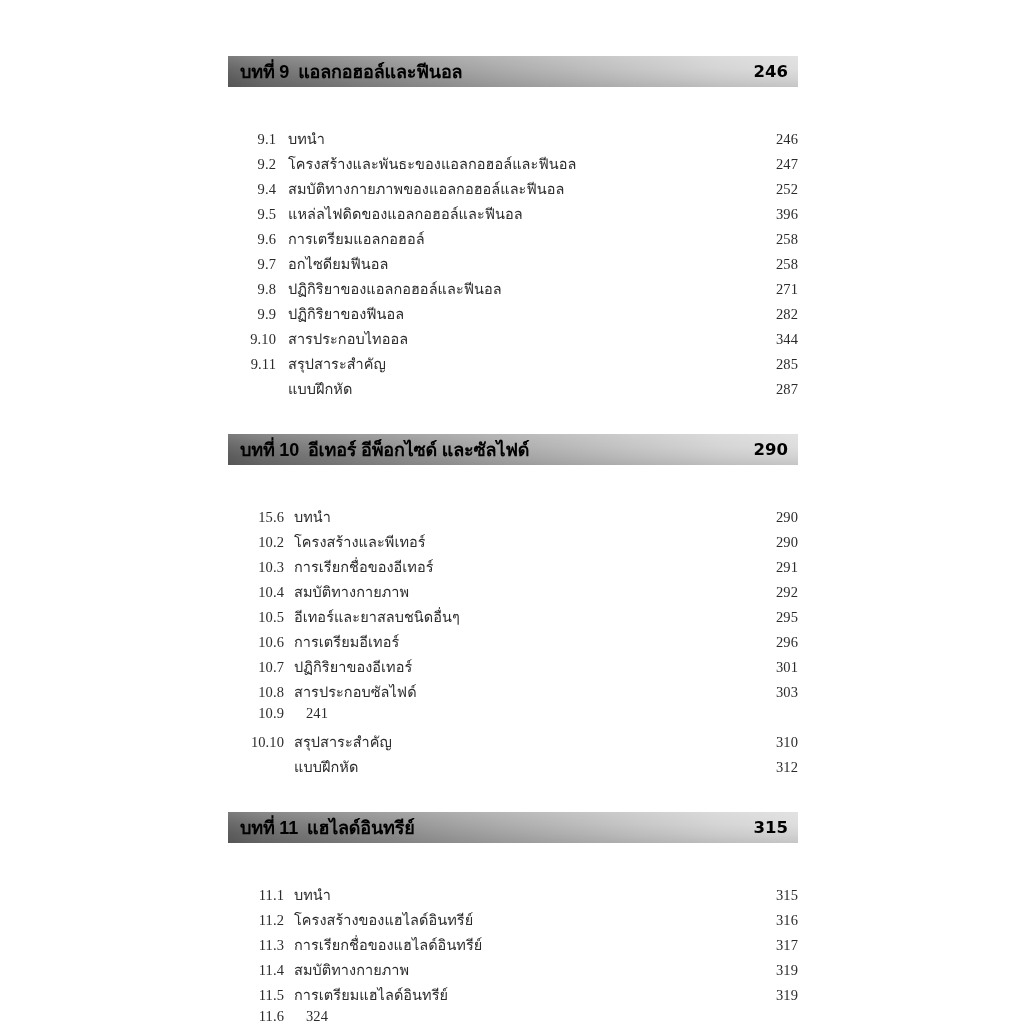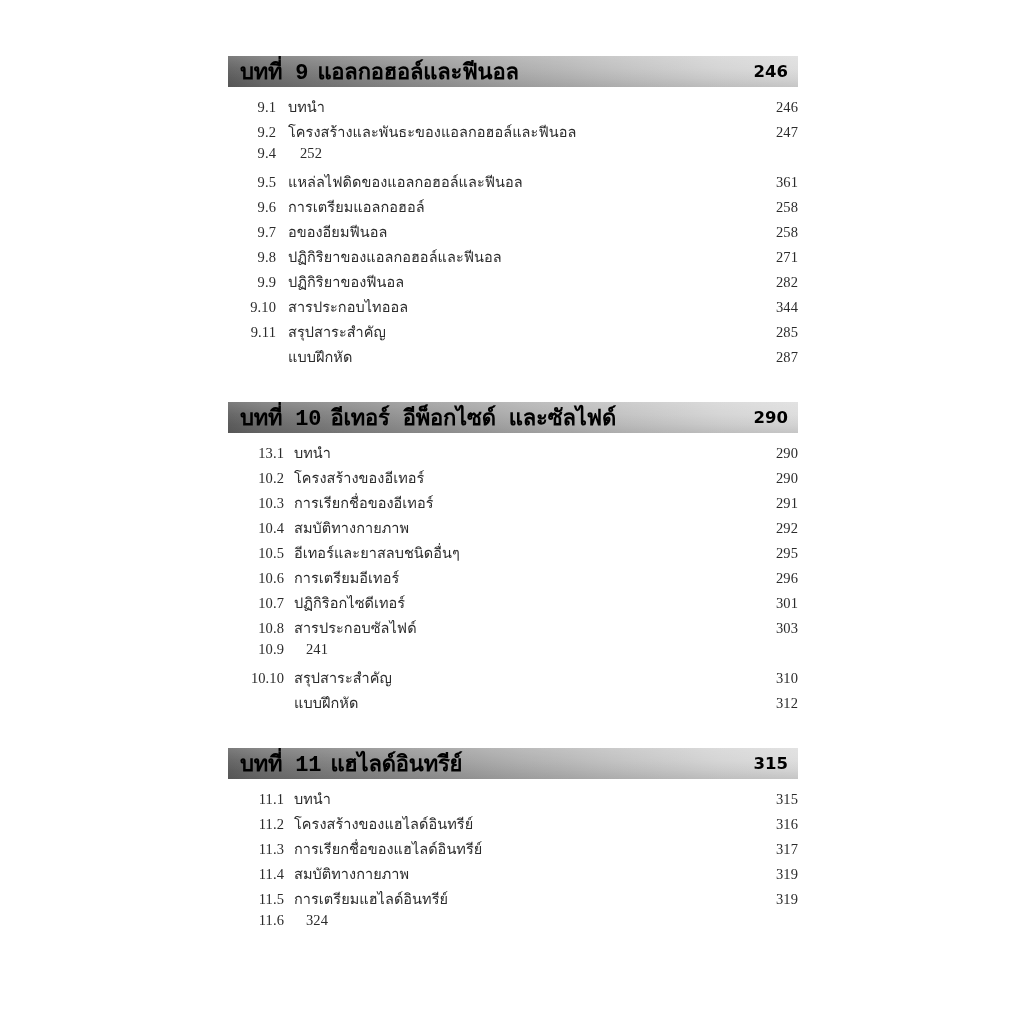--- a/index.html
+++ b/index.html
@@ -52,42 +52,43 @@
     background: linear-gradient(to bottom,
         rgba(255,255,255,0.18) 0%,
         rgba(255,255,255,0.05) 40%,
         rgba(0,0,0,0.04) 72%,
         rgba(0,0,0,0.10) 100%);
     pointer-events: none;
   }
   .chapter-title {
     position: relative;
     z-index: 2;
-    font-family: Liberation Mono, monospace;
+    font-family: Liberation Sans, sans-serif;
     font-weight: bold;
-    font-size: 22px;
+    font-size: 18px;
     letter-spacing: -0.2px;
     color: #000000;
     white-space: nowrap;
   }
   .chapter-title .chap-word {
     margin-right: 9px;
   }
   .chapter-page {
     position: relative;
     z-index: 2;
     font-family: "DejaVu Sans", "Liberation Sans", sans-serif;
     font-weight: bold;
     font-size: 16.5px;
     color: #000000;
   }
 
   
   .sections {
     padding-top: 8px;
+    margin-top: 32px;
   }
   .entry {
     display: flex;
     align-items: baseline;
     height: 25px;
     font-size: 14.5px;
     color: #2b2b2b;
   }
   .entry-num {
     width: 60px;
@@ -137,35 +138,36 @@
           <span class="entry-label">บทนำ</span>
           <span class="entry-page">246</span>
         </div>
         <div class="entry">
           <span class="entry-num">9.2</span>
           <span class="entry-label">โครงสร้างและพันธะของแอลกอฮอล์และฟีนอล</span>
           <span class="entry-page">247</span>
         </div>
         <div class="entry">
           <span class="entry-num">9.4</span>
+          <span class="entry-label">สมบัติทางกายภาพของแอลกอฮอล์และฟีนอล</span>
           <span class="entry-page">252</span>
         </div>
         <div class="entry">
           <span class="entry-num">9.5</span>
           <span class="entry-label">แหล่ลไฟดิดของแอลกอฮอล์และฟีนอล</span>
-          <span class="entry-page">361</span>
+          <span class="entry-page">396</span>
         </div>
         <div class="entry">
           <span class="entry-num">9.6</span>
           <span class="entry-label">การเตรียมแอลกอฮอล์</span>
           <span class="entry-page">258</span>
         </div>
         <div class="entry">
           <span class="entry-num">9.7</span>
-          <span class="entry-label">อของอียมฟีนอล</span>
+          <span class="entry-label">อกไซดียมฟีนอล</span>
           <span class="entry-page">258</span>
         </div>
         <div class="entry">
           <span class="entry-num">9.8</span>
           <span class="entry-label">ปฏิกิริยาของแอลกอฮอล์และฟีนอล</span>
           <span class="entry-page">271</span>
         </div>
         <div class="entry">
           <span class="entry-num">9.9</span>
           <span class="entry-label">ปฏิกิริยาของฟีนอล</span>
@@ -189,27 +191,27 @@
       </div>
     </div>
     <div class="gap-after-chapter"></div>
     <div class="chapter">
       <div class="chapter-bar">
         <div class="chapter-title"><span class="chap-word">บทที่ 10</span><span>อีเทอร์ อีพ็อกไซด์ และซัลไฟด์</span></div>
         <div class="chapter-page">290</div>
       </div>
       <div class="sections wide">
         <div class="entry">
-          <span class="entry-num">13.1</span>
+          <span class="entry-num">15.6</span>
           <span class="entry-label">บทนำ</span>
           <span class="entry-page">290</span>
         </div>
         <div class="entry">
           <span class="entry-num">10.2</span>
-          <span class="entry-label">โครงสร้างของอีเทอร์</span>
+          <span class="entry-label">โครงสร้างและพีเทอร์</span>
           <span class="entry-page">290</span>
         </div>
         <div class="entry">
           <span class="entry-num">10.3</span>
           <span class="entry-label">การเรียกชื่อของอีเทอร์</span>
           <span class="entry-page">291</span>
         </div>
         <div class="entry">
           <span class="entry-num">10.4</span>
           <span class="entry-label">สมบัติทางกายภาพ</span>
@@ -220,21 +222,21 @@
           <span class="entry-label">อีเทอร์และยาสลบชนิดอื่นๆ</span>
           <span class="entry-page">295</span>
         </div>
         <div class="entry">
           <span class="entry-num">10.6</span>
           <span class="entry-label">การเตรียมอีเทอร์</span>
           <span class="entry-page">296</span>
         </div>
         <div class="entry">
           <span class="entry-num">10.7</span>
-          <span class="entry-label">ปฏิกิริอกไซดีเทอร์</span>
+          <span class="entry-label">ปฏิกิริยาของอีเทอร์</span>
           <span class="entry-page">301</span>
         </div>
         <div class="entry">
           <span class="entry-num">10.8</span>
           <span class="entry-label">สารประกอบซัลไฟด์</span>
           <span class="entry-page">303</span>
         </div>
         <div class="entry">
           <span class="entry-num">10.9</span>
           <span class="entry-page">241</span>

